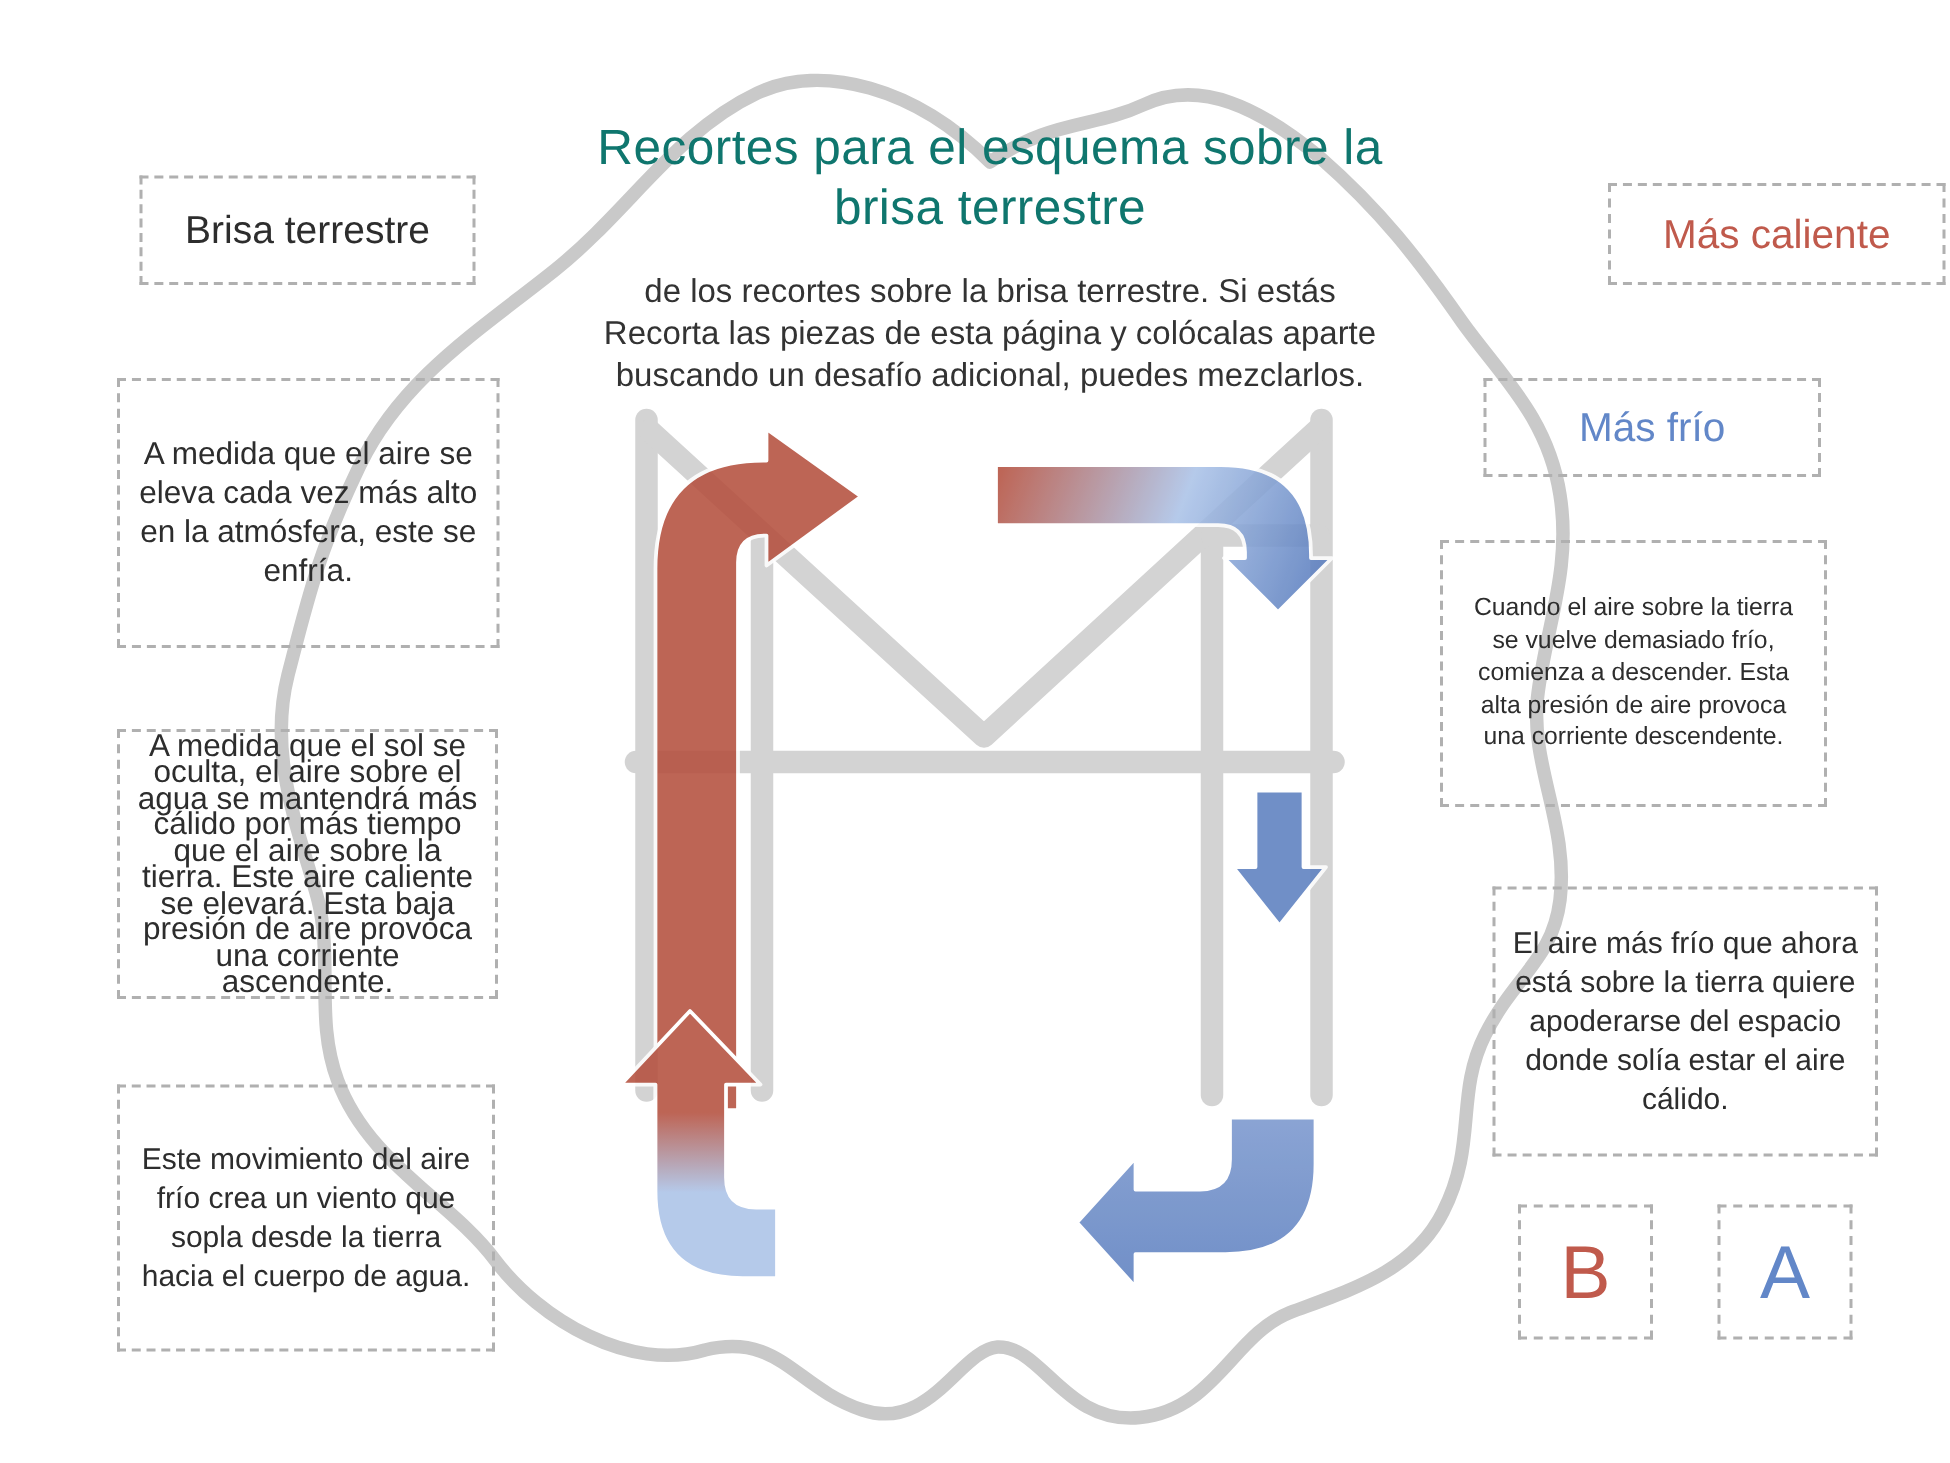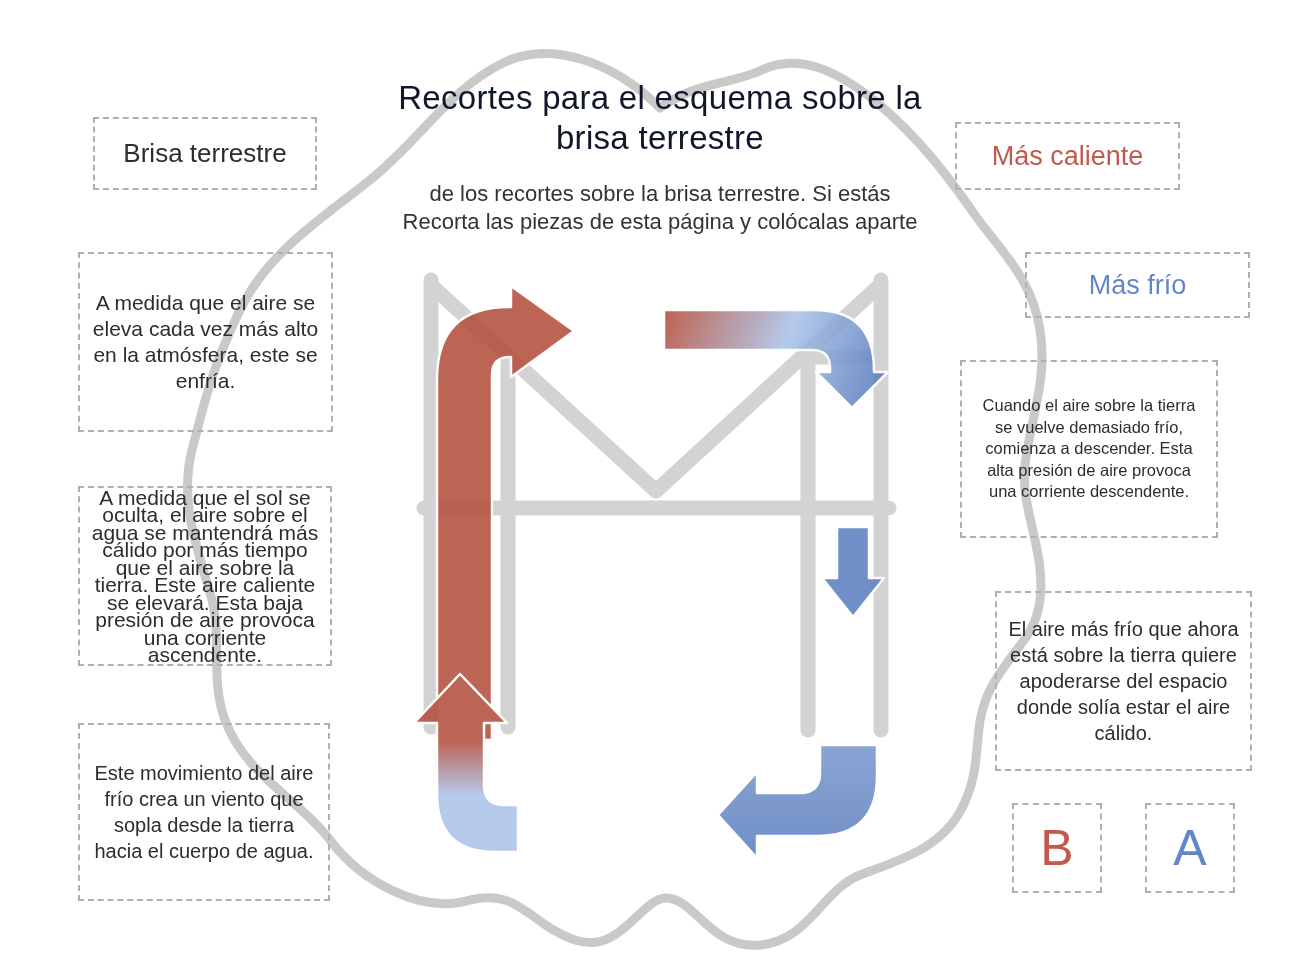--- a/index.html
+++ b/index.html
@@ -1,20 +1,20 @@
 <!DOCTYPE html>
 <html><head>
 <meta charset="utf-8">
 <style>
   html,body{margin:0;padding:0;background:#ffffff;}
   body{width:1300px;height:975px;position:relative;overflow:hidden;
        font-family:"Liberation Sans","DejaVu Sans",sans-serif;color:#2d2d2d;}
   .layer{position:absolute;left:0;top:0;}
   .header{position:absolute;left:310px;top:78px;width:700px;text-align:center;z-index:3;}
-  .title-line{font-size:33px;line-height:40px;letter-spacing:.3px;color:#0f172a;}
+  .title-line{font-size:33px;line-height:40px;letter-spacing:.3px;color:#0f766e;}
   .subtitle{margin-top:22px;}
   .subtitle-line{font-size:22px;line-height:28px;color:#333;}
   .cutout{position:absolute;box-sizing:border-box;border:2px dashed #b0b0b0;
           display:flex;align-items:center;justify-content:center;
           text-align:center;z-index:2;padding:8px 10px;background:transparent;}
   .warm{color:#c05a4c;}
   .cool{color:#6287c8;}
   .big-letter{font-size:50px;}
   .label-lg{font-size:26px;}
   .label-xl{font-size:27px;}
@@ -95,44 +95,45 @@
 </svg>
 
 <div class="header">
   <div>
     <div class="title-line">Recortes para el esquema sobre la</div>
     <div class="title-line">brisa terrestre</div>
   </div>
   <div class="subtitle">
     <div class="subtitle-line">de los recortes sobre la brisa terrestre. Si estás</div>
     <div class="subtitle-line">Recorta las piezas de esta página y colócalas aparte</div>
+    <div class="subtitle-line">buscando un desafío adicional, puedes mezclarlos.</div>
   </div>
 </div>
 
 <div class="cutout label-lg" style="left:93px;top:117px;width:224px;height:73px;">
   <span>Brisa terrestre</span>
 </div>
 
 <div class="cutout t20" style="left:78px;top:252px;width:255px;height:180px;">
   <span>A medida que el aire se eleva cada vez más alto en la atmósfera, este se enfría.</span>
 </div>
 
 <div class="cutout t16" style="left:78px;top:486px;width:254px;height:180px;">
   <span>A medida que el sol se oculta, el aire sobre el agua se mantendrá más cálido por más tiempo que el aire sobre la tierra. Este aire caliente se elevará. Esta baja presión de aire provoca una corriente ascendente.</span>
 </div>
 
 <div class="cutout t19" style="left:78px;top:723px;width:252px;height:178px;text-align:center;">
   <span>Este movimiento del aire frío crea un viento que sopla desde la tierra hacia el cuerpo de agua.</span>
 </div>
 
-<div class="cutout label-xl warm" style="left:955px;top:122px;width:225px;height:68px;">
+<div class="cutout label-xl warm" style="left:1072px;top:122px;width:225px;height:68px;">
   <span style="color: rgb(192, 90, 76);">Más caliente</span>
 </div>
 
-<div class="cutout label-xl cool" style="left:1025px;top:252px;width:225px;height:66px;">
+<div class="cutout label-xl cool" style="left:989px;top:252px;width:225px;height:66px;">
   <span style="color: rgb(98, 135, 200);">Más frío</span>
 </div>
 
 <div class="cutout t16b" style="left:960px;top:360px;width:258px;height:178px;text-align:center;">
   <span>Cuando el aire sobre la tierra se vuelve demasiado frío, comienza a descender. Esta alta presión de aire provoca una corriente descendente.</span>
 </div>
 
 <div class="cutout t19" style="left:995px;top:591px;width:257px;height:180px;align-items:center;">
   <span>El aire más frío que ahora está sobre la tierra quiere apoderarse del espacio donde solía estar el aire cálido.</span>
 </div>

